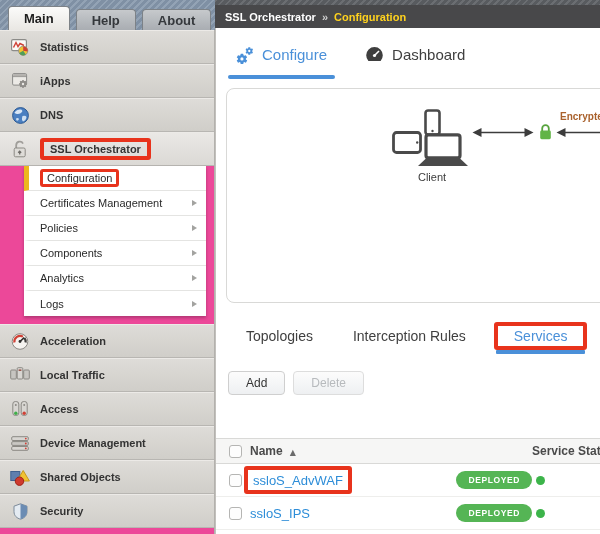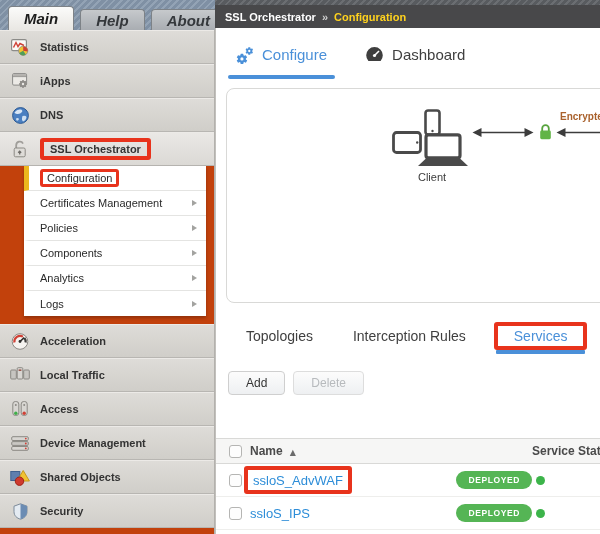--- a/index.html
+++ b/index.html
@@ -11,36 +11,36 @@
   }
   
   .topbar { position:absolute; left:0; top:0; width:600px; height:30px; display:flex; }
   .topbar-left {
     width:215px; height:30px; position:relative;
     background:repeating-linear-gradient(135deg,#93a3b5 0 2px,#7f90a4 2px 5px);
   }
   .tabs { position:absolute; left:8px; bottom:0; display:flex; align-items:flex-end; gap:6px; }
   .tab {
     height:21px; padding:0 15px; display:flex; align-items:center;
-    font-size:15px; font-weight:bold; color:#35383c;
+    font-size:13px; font-weight:bold; color:#35383c;
     background:linear-gradient(#c6c9cc,#a9adb2);
-    border:1px solid #7d8287; border-bottom:none; border-radius:4px 4px 0 0;font-style:italic;
+    border:1px solid #7d8287; border-bottom:none; border-radius:4px 4px 0 0;
   }
   .tab.active { height:24px; background:linear-gradient(#fbfbfa,#e9e7e3); color:#1d1d1d; }
   .topbar-right { flex:1; position:relative; background:#fff; }
   .stripe-band { position:absolute; left:0; right:0; top:0; height:28px;
     background:repeating-linear-gradient(135deg,#6b6e72 0 2px,#585b5f 2px 5px); }
   .crumbbar { position:absolute; left:0; right:0; top:5px; height:23px; background:#48484a;
     display:flex; align-items:center; gap:6px; padding-left:10px; }
   .crumb-section { color:#fff; font-weight:bold; font-size:11px; }
   .crumb-sep { color:#cfcfcf; font-weight:bold; font-size:11px; }
   .crumb-page { color:#ffd21e; font-weight:bold; font-size:11px; }
   
   .sidebar { position:absolute; left:0; top:30px; width:215px; bottom:0;
-    background:#c2410c; border-right:1px solid #b3b1ad; }
+    background:#ec4899; border-right:1px solid #b3b1ad; }
   .side-item {
     height:34px; display:flex; align-items:center; gap:9px; padding-left:9px;
     background:linear-gradient(#dedcd8,#d0cec9);
     border-top:1px solid #eceae7; border-bottom:1px solid #b8b6b2;
     font-size:11px; font-weight:bold; color:#333;
   }
   .side-item.open { background:linear-gradient(#eae8e5,#dbd9d5); }
   .side-icon { width:22px; display:flex; justify-content:center; flex-shrink:0; }
   
   .submenu { margin:0 8px 8px 24px; background:#fff; box-shadow:0 2px 3px rgba(0,0,0,.25); }

